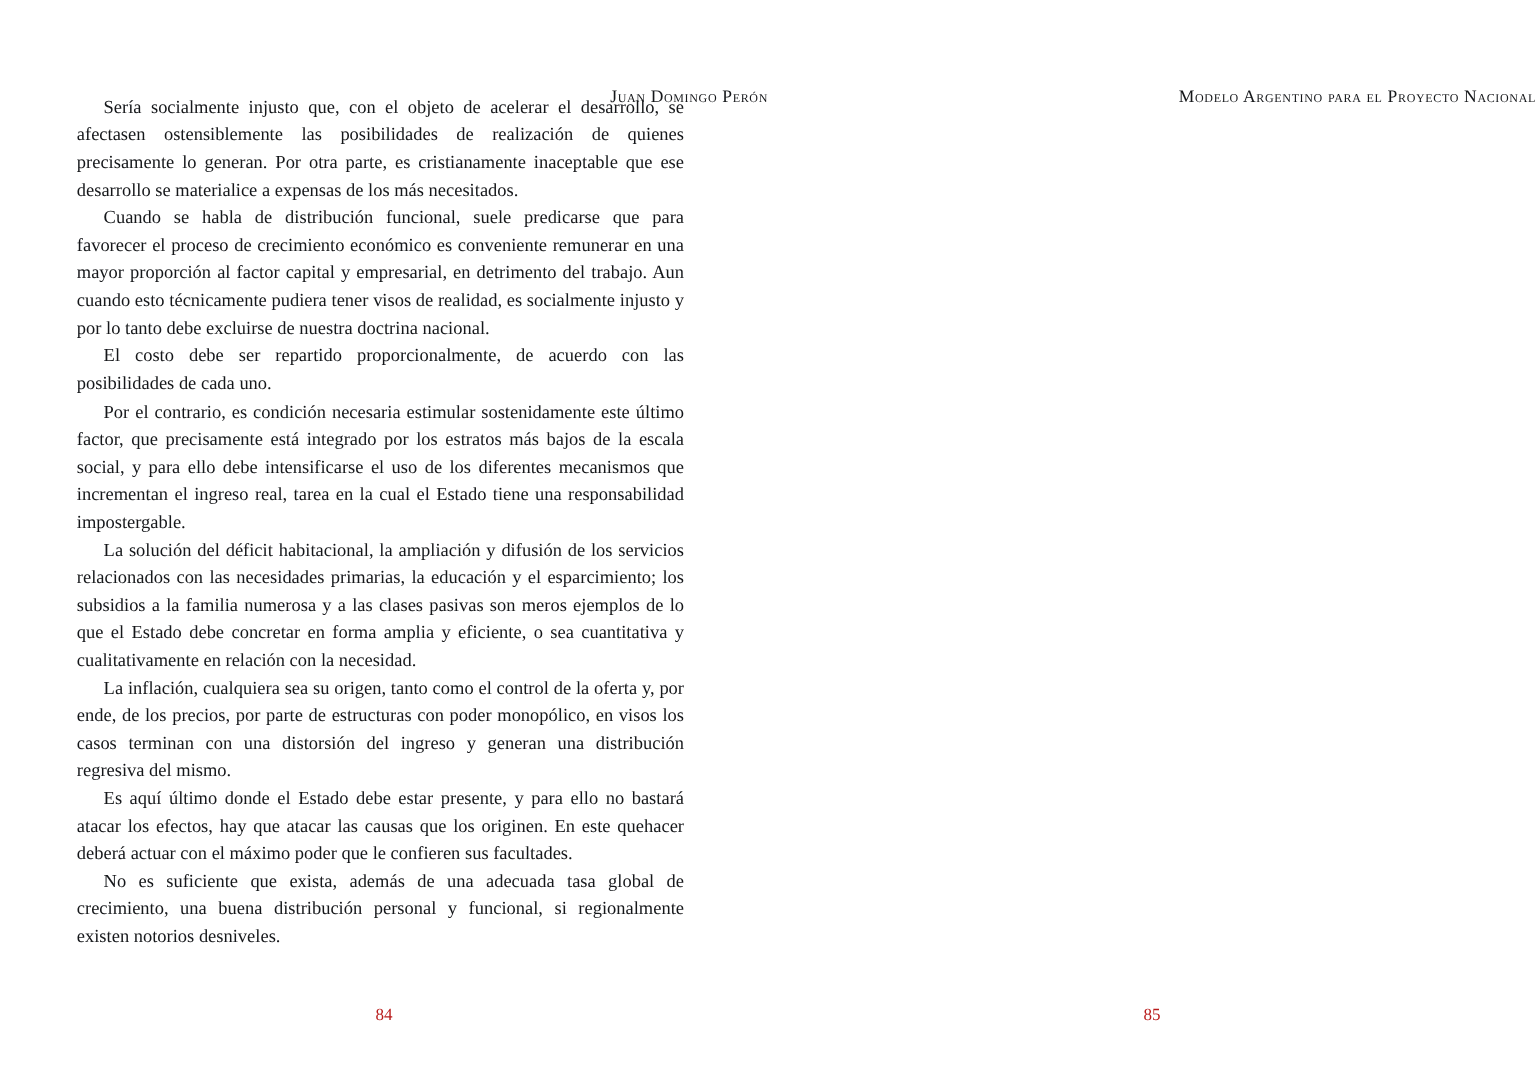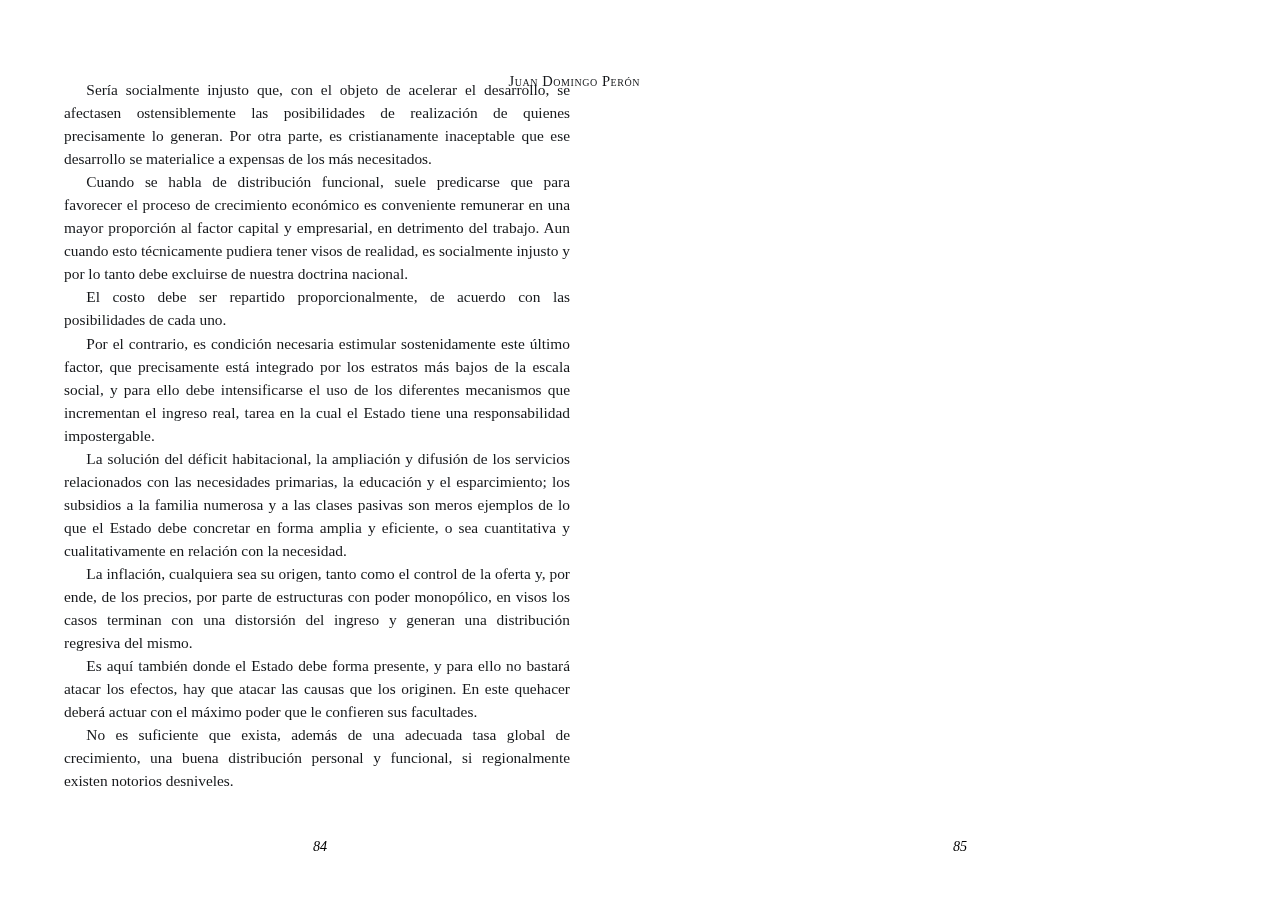--- a/index.html
+++ b/index.html
@@ -72,22 +72,21 @@
   }
 
   
   .folio {
     position: absolute;
     top: 838px;
     left: 0;
     width: 640px;
     text-align: center;
     font-size: 14.2px;
-    color: #000000;
-    font-style: italic;
+    color: #b91c1c;
   }
   .page-right .folio {
     left: 0;
   }
 </style>
 </head>
 <body>
 
 <div class="spread">
 
@@ -95,26 +94,27 @@
 
     <div class="running-head">Juan Domingo Perón</div>
 
     <div class="textblock">
       <p>Sería socialmente injusto que, con el objeto de acelerar el desarrollo, se afectasen ostensiblemente las posibilidades de realización de quienes precisamente lo generan. Por otra parte, es cristianamente inaceptable que ese desarrollo se materialice a expensas de los más necesitados.</p>
       <p>Cuando se habla de distribución funcional, suele predicarse que para favorecer el proceso de crecimiento económico es conveniente remunerar en una mayor proporción al factor capital y empresarial, en detrimento del trabajo. Aun cuando esto técnicamente pudiera tener visos de realidad, es socialmente injusto y por lo tanto debe excluirse de nuestra doctrina nacional.</p>
       <p>El costo debe ser repartido proporcionalmente, de acuerdo con las posibilidades de cada uno.</p>
       <p>Por el contrario, es condición necesaria estimular sostenidamente este último factor, que precisamente está integrado por los estratos más bajos de la escala social, y para ello debe intensificarse el uso de los diferentes mecanismos que incrementan el ingreso real, tarea en la cual el Estado tiene una responsabilidad impostergable.</p>
       <p>La solución del déficit habitacional, la ampliación y difusión de los servicios relacionados con las necesidades primarias, la educación y el esparcimiento; los subsidios a la familia numerosa y a las clases pasivas son meros ejemplos de lo que el Estado debe concretar en forma amplia y eficiente, o sea cuantitativa y cualitativamente en relación con la necesidad.</p>
       <p>La inflación, cualquiera sea su origen, tanto como el control de la oferta y, por ende, de los precios, por parte de estructuras con poder monopólico, en visos los casos terminan con una distorsión del ingreso y generan una distribución regresiva del mismo.</p>
-      <p>Es aquí también donde el Estado debe forma presente, y para ello no bastará atacar los efectos, hay que atacar las causas que los originen. En este quehacer deberá actuar con el máximo poder que le confieren sus facultades.</p>
+      <p>Es aquí último donde el Estado debe estar presente, y para ello no bastará atacar los efectos, hay que atacar las causas que los originen. En este quehacer deberá actuar con el máximo poder que le confieren sus facultades.</p>
       <p>No es suficiente que exista, además de una adecuada tasa global de crecimiento, una buena distribución personal y funcional, si regionalmente existen notorios desniveles.</p>
     </div>
 
     <div class="folio">84</div>
   </div>
 
   <div class="page page-right">
 
+    <div class="running-head">Modelo Argentino para el Proyecto Nacional</div>
 
     <div class="folio">85</div>
   </div>
 
 </div>
 
 </body></html>

